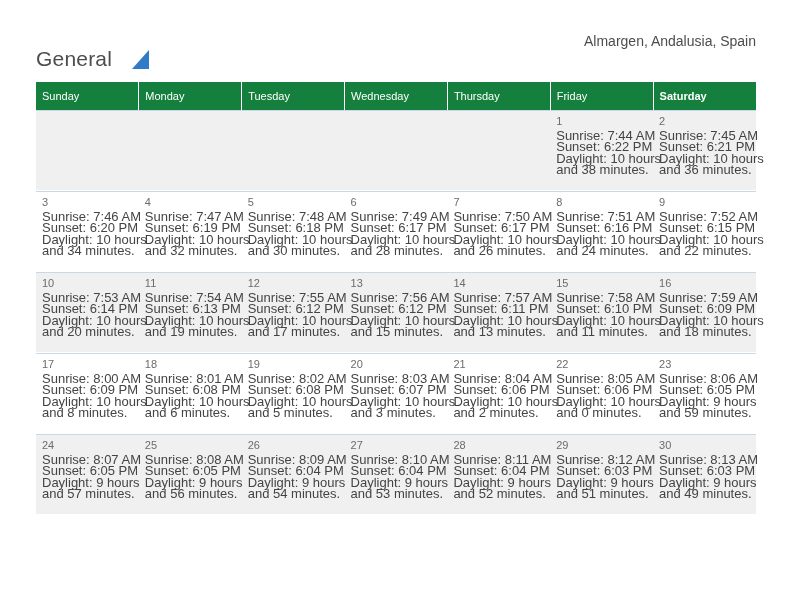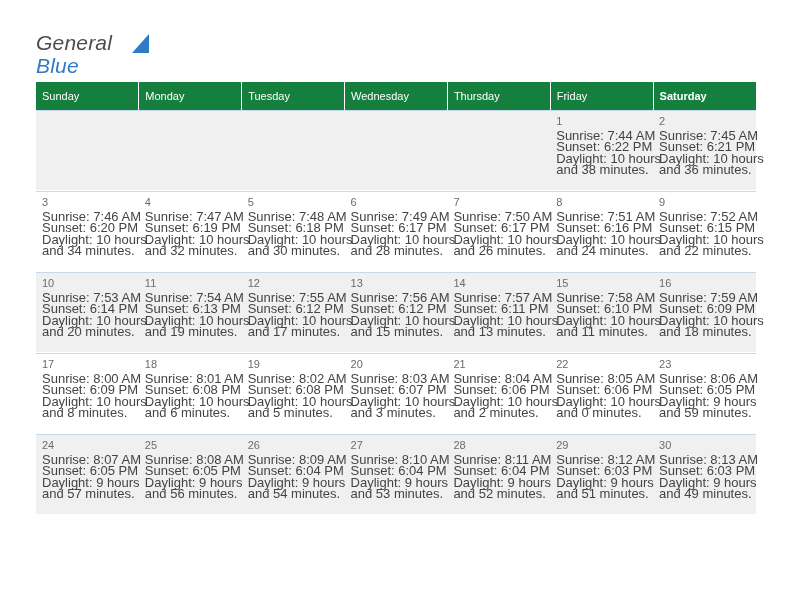--- a/index.html
+++ b/index.html
@@ -23,24 +23,23 @@
   }
 
   
   .header {
     position: relative;
     height: 76px;
   }
   .logo {
     position: absolute;
     left: 0;
-    top: 32px;
+    top: 48px;
     width: 200px;
     height: 46px;
-    font-style: italic;
   }
   .logo-general {
     font-size: 21px;
     color: #4d4d4d;
     letter-spacing: 0.2px;
     line-height: 22px;
   }
   .logo-blue {
     font-size: 21px;
     color: #2f7bc5;
@@ -128,23 +127,23 @@
 </style>
 </head>
 <body>
 
 <div class="page">
 
   <div class="header">
     <div class="logo">
       <div class="logo-tri"></div>
       <div class="logo-general">General</div>
-      <div class="logo-blue">Blue</div>
     </div>
     <div class="title-block">
+      <div class="location">Almargen, Andalusia, Spain</div>
     </div>
   </div>
 
   <table class="calendar">
     <thead>
       <tr>
         <th>Sunday</th>
         <th>Monday</th>
         <th>Tuesday</th>
         <th>Wednesday</th>

